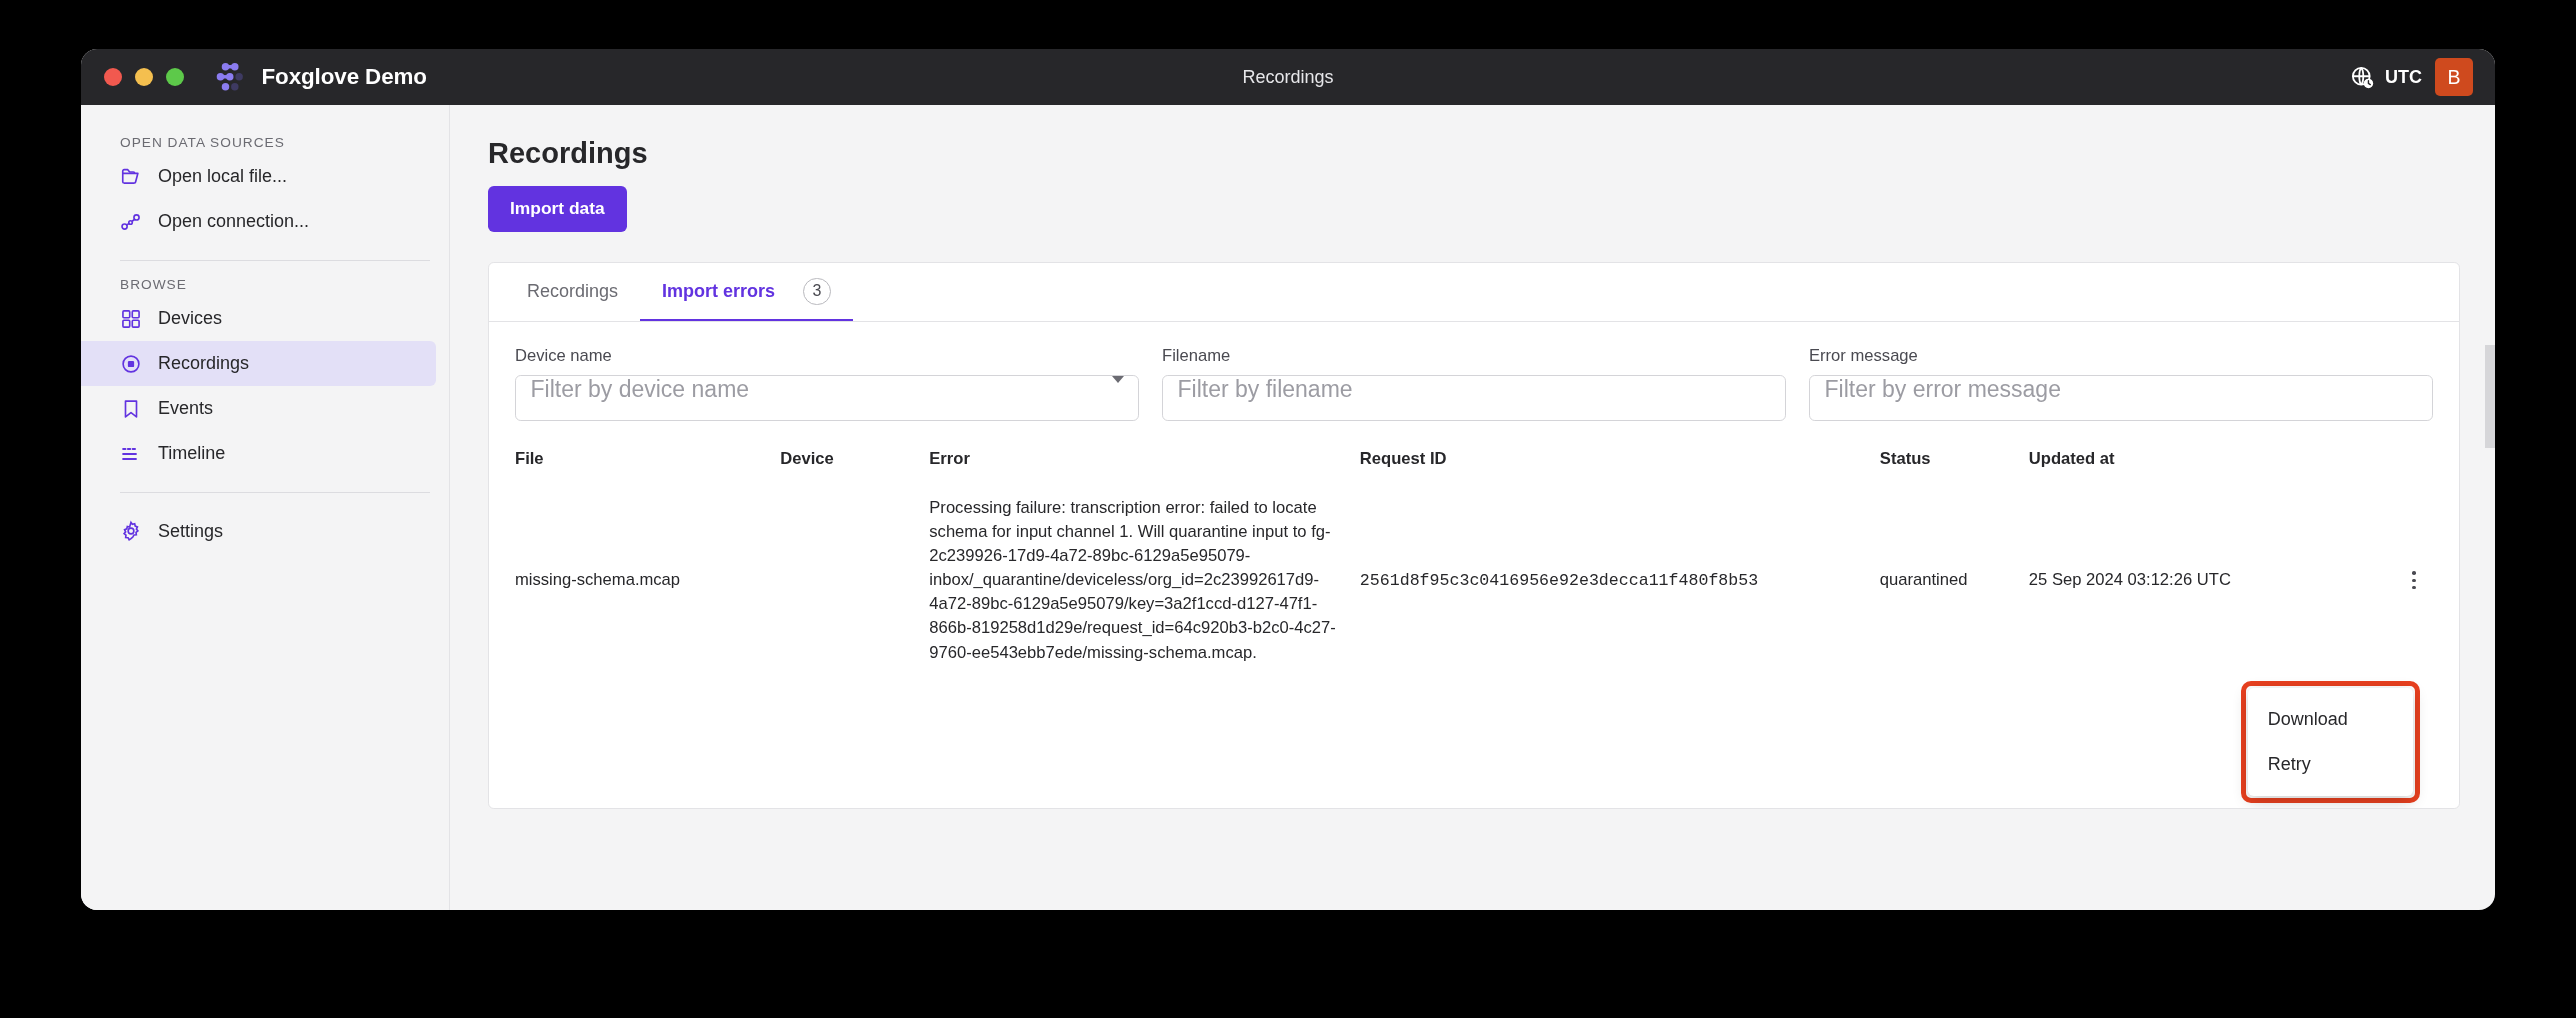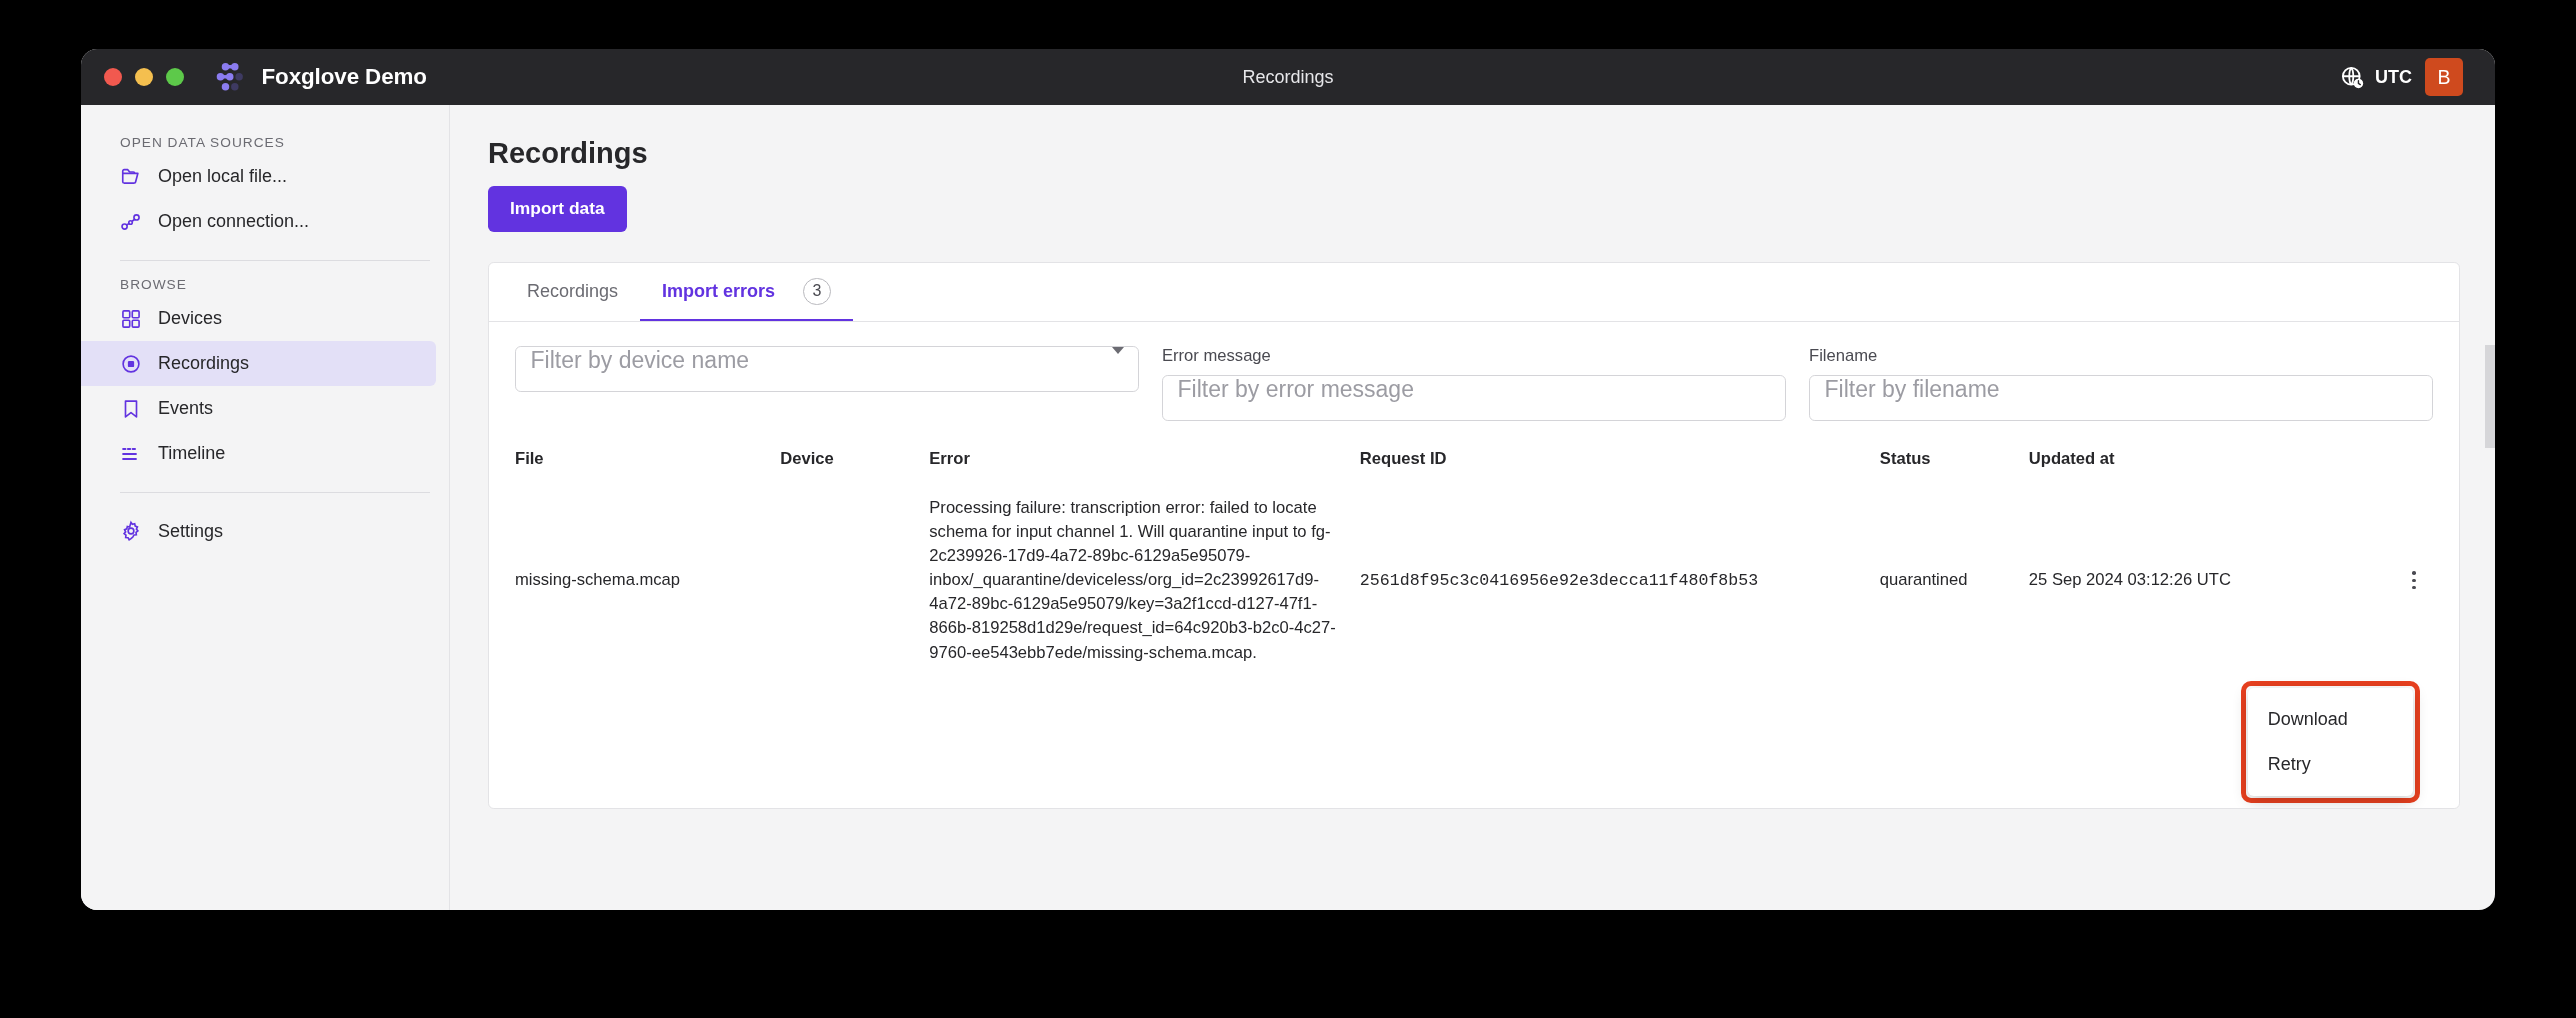--- a/index.html
+++ b/index.html
@@ -64,21 +64,21 @@
     color: #e7e7ea;
     font-size: 18px;
     pointer-events: none;
   }
 
   .titlebar-right {
     margin-left: auto;
     display: flex;
     align-items: center;
     gap: 13px;
-    padding-right: 32px;
+    padding-right: 22px;
     position: relative;
     z-index: 2;
   }
   .tz-btn {
     display: flex;
     align-items: center;
     gap: 10px;
     color: #ffffff;
     font-size: 18px;
     font-weight: bold;
@@ -463,35 +463,36 @@
             <span>Recordings</span>
           </div>
           <div class="tab active">
             <span>Import errors</span>
             <span class="tab-badge">3</span>
           </div>
         </div>
 
         <div class="filters">
           <div class="filter">
+            <div class="filter-label">Device name</div>
             <div class="filter-control select">
               <span class="ph">Filter by device name</span>
               <span class="caret"></span>
             </div>
           </div>
           <div class="filter">
+            <div class="filter-label">Filename</div>
+            <div class="filter-control">
+              <span class="ph">Filter by filename</span>
+            </div>
+          </div>
+          <div class="filter">
             <div class="filter-label">Error message</div>
             <div class="filter-control">
               <span class="ph">Filter by error message</span>
-            </div>
-          </div>
-          <div class="filter">
-            <div class="filter-label">Filename</div>
-            <div class="filter-control">
-              <span class="ph">Filter by filename</span>
             </div>
           </div>
         </div>
 
         <table class="tbl">
           <thead>
             <tr>
               <th class="c-file">File</th>
               <th class="c-device">Device</th>
               <th class="c-error">Error</th>

